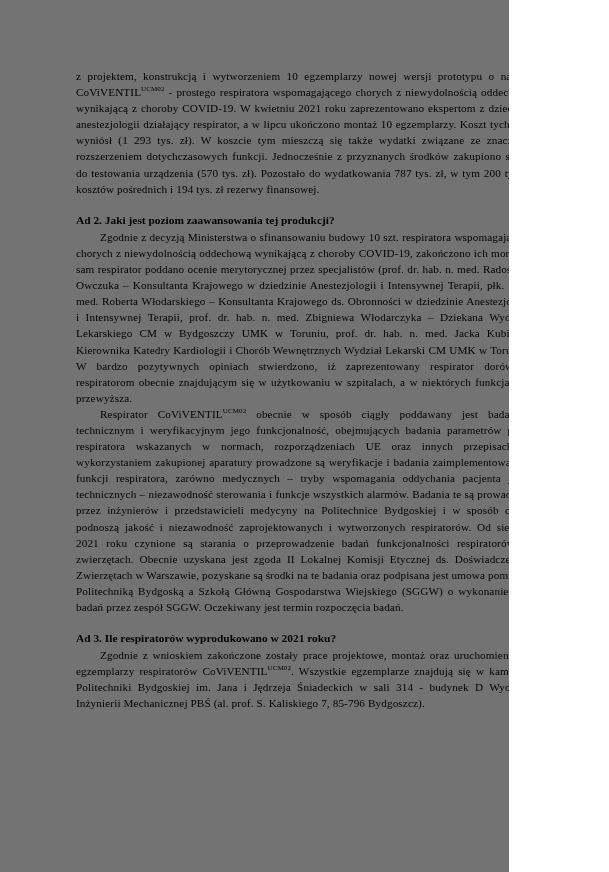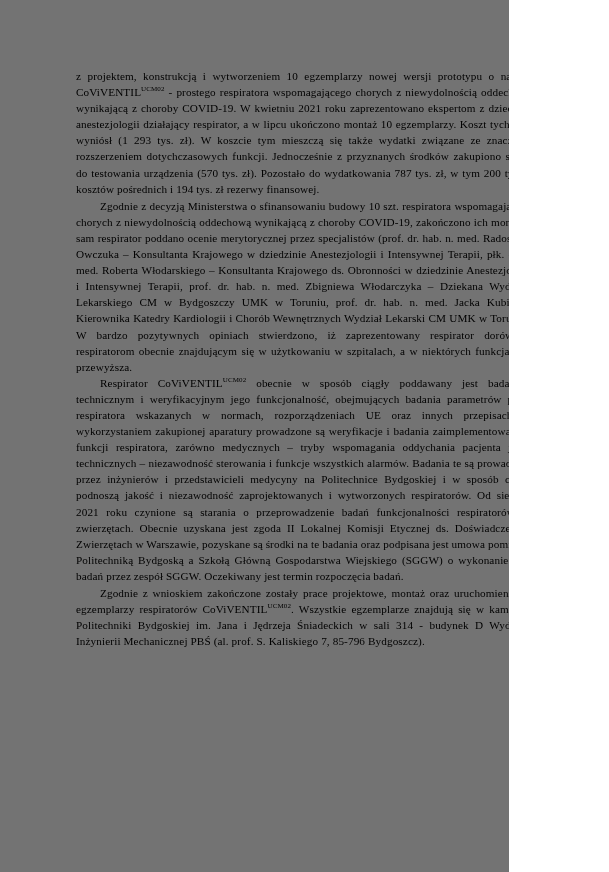--- a/index.html
+++ b/index.html
@@ -65,25 +65,27 @@
 </style>
 </head>
 <body>
 
 <div class="page">
 
   <div class="content">
 
     <p class="para" id="p-ad1-continued">z projektem, konstrukcją i wytworzeniem 10 egzemplarzy nowej wersji prototypu o nazwie CoViVENTIL<sup>UCM02</sup> - prostego respiratora wspomagającego chorych z niewydolnością oddechową wynikającą z choroby COVID-19. W kwietniu 2021 roku zaprezentowano ekspertom z dziedziny anestezjologii działający respirator, a w lipcu ukończono montaż 10 egzemplarzy. Koszt tych prac wyniósł (1 293 tys. zł). W koszcie tym mieszczą się także wydatki związane ze znacznym rozszerzeniem dotychczasowych funkcji. Jednocześnie z przyznanych środków zakupiono sprzęt do testowania urządzenia (570 tys. zł). Pozostało do wydatkowania 787 tys. zł, w tym 200 tys. zł kosztów pośrednich i 194 tys. zł rezerwy finansowej.</p>
 
+    <div class="heading gap-before-heading">Ad 2. Jaki jest poziom zaawansowania tej produkcji?</div>
 
     <p class="para indent gap-after-heading" id="p-ad2-1">Zgodnie z decyzją Ministerstwa o sfinansowaniu budowy 10 szt. respiratora wspomagającego chorych z niewydolnością oddechową wynikającą z choroby COVID-19, zakończono ich montaż a sam respirator poddano ocenie merytorycznej przez specjalistów (prof. dr. hab. n. med. Radosława Owczuka – Konsultanta Krajowego w dziedzinie Anestezjologii i Intensywnej Terapii, płk. dr. n. med. Roberta Włodarskiego – Konsultanta Krajowego ds. Obronności w dziedzinie Anestezjologii i Intensywnej Terapii, prof. dr. hab. n. med. Zbigniewa Włodarczyka – Dziekana Wydziału Lekarskiego CM w Bydgoszczy UMK w Toruniu, prof. dr. hab. n. med. Jacka Kubicy – Kierownika Katedry Kardiologii i Chorób Wewnętrznych Wydział Lekarski CM UMK w Toruniu). W bardzo pozytywnych opiniach stwierdzono, iż zaprezentowany respirator dorównuje respiratorom obecnie znajdującym się w użytkowaniu w szpitalach, a w niektórych funkcjach je przewyższa.</p>
 
     <p class="para indent" id="p-ad2-2">Respirator CoViVENTIL<sup>UCM02</sup> obecnie w sposób ciągły poddawany jest badaniom technicznym i weryfikacyjnym jego funkcjonalność, obejmujących badania parametrów pracy respiratora wskazanych w normach, rozporządzeniach UE oraz innych przepisach. Z wykorzystaniem zakupionej aparatury prowadzone są weryfikacje i badania zaimplementowanych funkcji respiratora, zarówno medycznych – tryby wspomagania oddychania pacjenta jak i technicznych – niezawodność sterowania i funkcje wszystkich alarmów. Badania te są prowadzone przez inżynierów i przedstawicieli medycyny na Politechnice Bydgoskiej i w sposób ciągły podnoszą jakość i niezawodność zaprojektowanych i wytworzonych respiratorów. Od sierpnia 2021 roku czynione są starania o przeprowadzenie badań funkcjonalności respiratorów na zwierzętach. Obecnie uzyskana jest zgoda II Lokalnej Komisji Etycznej ds. Doświadczeń na Zwierzętach w Warszawie, pozyskane są środki na te badania oraz podpisana jest umowa pomiędzy Politechniką Bydgoską a Szkołą Główną Gospodarstwa Wiejskiego (SGGW) o wykonanie tych badań przez zespół SGGW. Oczekiwany jest termin rozpoczęcia badań.</p>
 
+    <div class="heading gap-before-heading">Ad 3. Ile respiratorów wyprodukowano w 2021 roku?</div>
 
     <p class="para indent gap-after-heading" id="p-ad3-1">Zgodnie z wnioskiem zakończone zostały prace projektowe, montaż oraz uruchomienie 10 egzemplarzy respiratorów CoViVENTIL<sup>UCM02</sup>. Wszystkie egzemplarze znajdują się w kampusie Politechniki Bydgoskiej im. Jana i Jędrzeja Śniadeckich w sali 314 - budynek D Wydziału Inżynierii Mechanicznej PBŚ (al. prof. S. Kaliskiego 7, 85-796 Bydgoszcz).</p>
 
   </div>
 
   <div class="footer">
   </div>
 
 </div>
 

